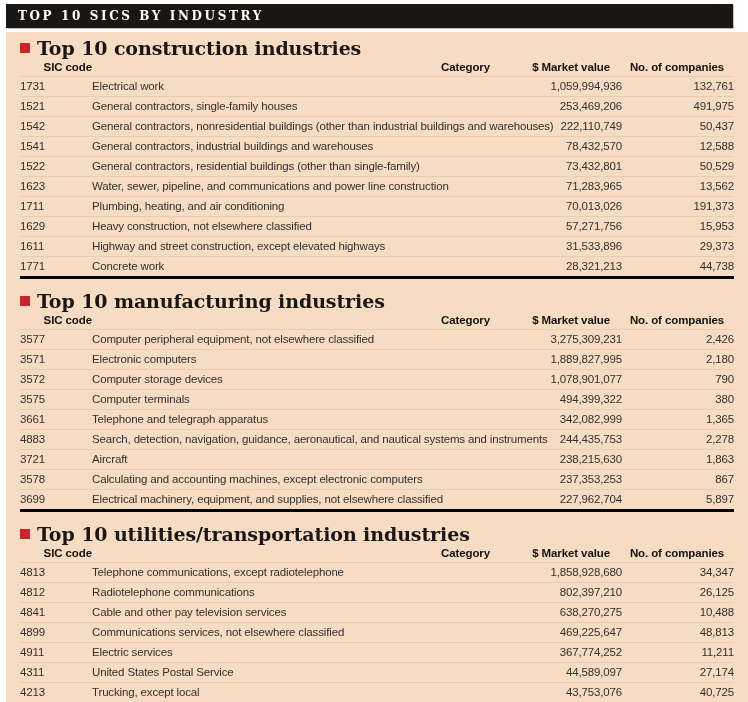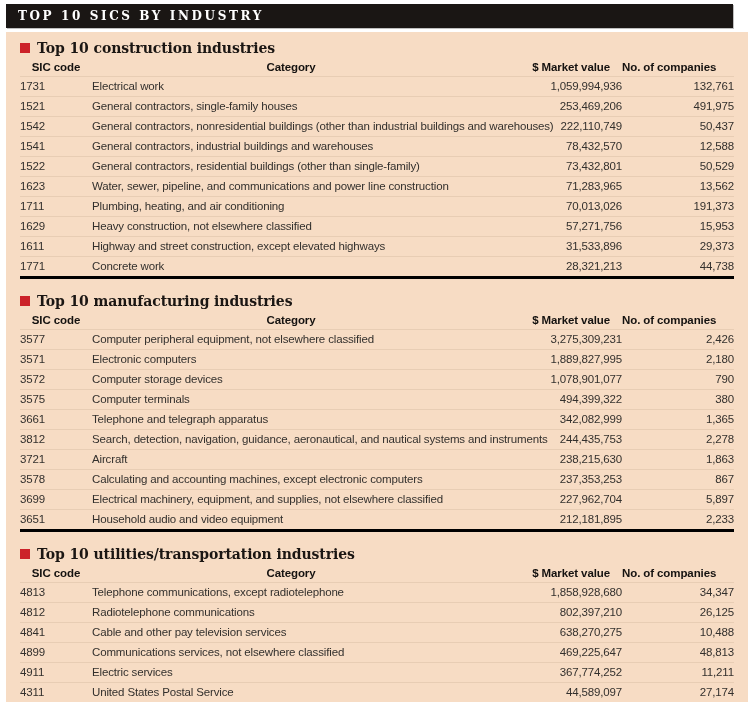--- a/index.html
+++ b/index.html
@@ -61,21 +61,21 @@
   
   .section {
     margin-bottom: 12px;
   }
   .section:last-child { margin-bottom: 0; }
 
   .section-title {
     display: flex;
     align-items: center;
     font-family: "DejaVu Serif", "Liberation Serif", serif;
-    font-size: 14px;
+    font-size: 19px;
     font-weight: bold;
     color: #1b1613;
     letter-spacing: -0.1px;
     margin: 0 0 3px 0;
     line-height: 20px;
   }
   .marker {
     display: inline-block;
     width: 10px;
     height: 10px;
@@ -96,27 +96,27 @@
   table.sic col.c-cat   { width: auto; }
   table.sic col.c-val   { width: 132px; }
   table.sic col.c-num   { width: 112px; }
 
   table.sic thead th {
     font-family: "Liberation Sans", sans-serif;
     font-size: 11.5px;
     font-weight: bold;
     color: #151210;
     padding: 0 0 3px 0;
-    text-align: center;
+    text-align: right;
     vertical-align: bottom;
     white-space: nowrap;
     letter-spacing: -0.1px;
   }
   table.sic thead th.num { text-align: right; padding-right: 12px; }
-  table.sic thead th.num2 { text-align: left; padding-right: 2px; }
+  table.sic thead th.num2 { text-align: center; padding-right: 2px; }
 
   table.sic tbody td {
     font-family: "Liberation Sans", sans-serif;
     font-size: 11.5px;
     color: #33302d;
     border-top: 1px solid #e8cdb4;
     padding: 2px 0 2px 0;
     height: 15px;
     line-height: 15px;
     white-space: nowrap;
@@ -270,21 +270,21 @@
               <td class="val">494,399,322</td>
               <td class="num">380</td>
             </tr>
             <tr>
               <td class="code">3661</td>
               <td class="cat">Telephone and telegraph apparatus</td>
               <td class="val">342,082,999</td>
               <td class="num">1,365</td>
             </tr>
             <tr>
-              <td class="code">3812</td>
+              <td class="code">4883</td>
               <td class="cat">Search, detection, navigation, guidance, aeronautical, and nautical systems and instruments</td>
               <td class="val">244,435,753</td>
               <td class="num">2,278</td>
             </tr>
             <tr>
               <td class="code">3721</td>
               <td class="cat">Aircraft</td>
               <td class="val">238,215,630</td>
               <td class="num">1,863</td>
             </tr>
@@ -292,26 +292,20 @@
               <td class="code">3578</td>
               <td class="cat">Calculating and accounting machines, except electronic computers</td>
               <td class="val">237,353,253</td>
               <td class="num">867</td>
             </tr>
             <tr>
               <td class="code">3699</td>
               <td class="cat">Electrical machinery, equipment, and supplies, not elsewhere classified</td>
               <td class="val">227,962,704</td>
               <td class="num">5,897</td>
-            </tr>
-            <tr>
-              <td class="code">3651</td>
-              <td class="cat">Household audio and video equipment</td>
-              <td class="val">212,181,895</td>
-              <td class="num">2,233</td>
             </tr>
           </tbody>
         </table>
       </div>
       <div class="section">
         <div class="section-title">
           <span class="marker"></span>
           <span>Top 10 utilities/transportation industries</span>
         </div>
         <table class="sic">

